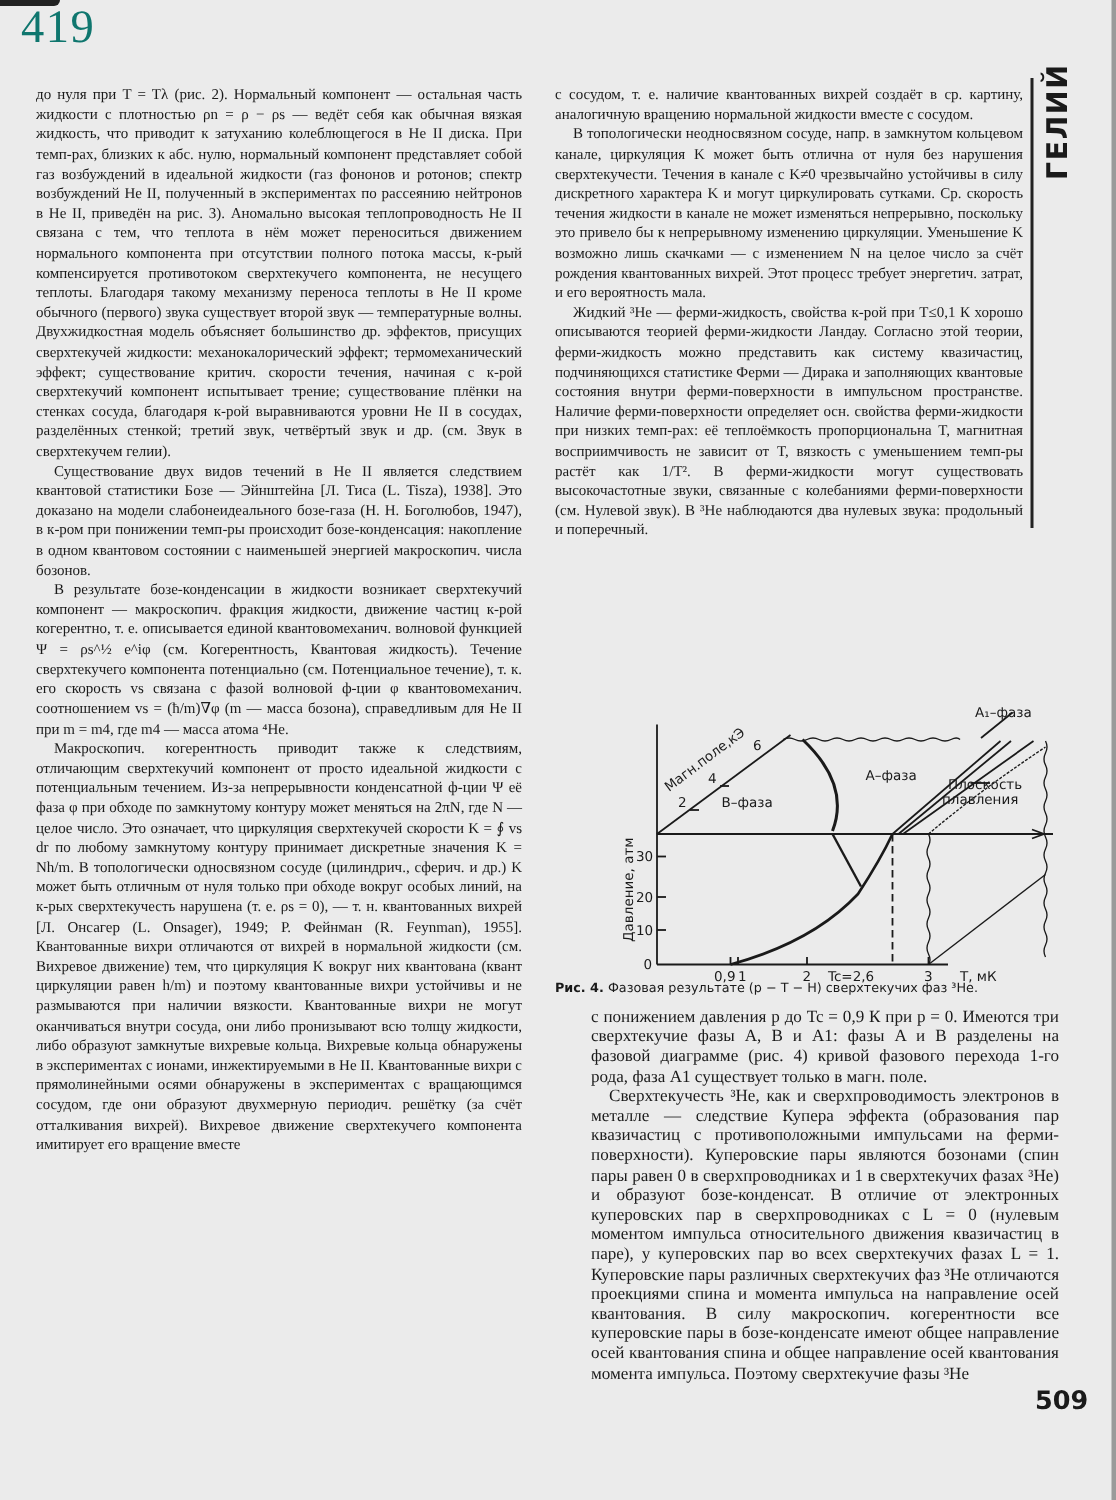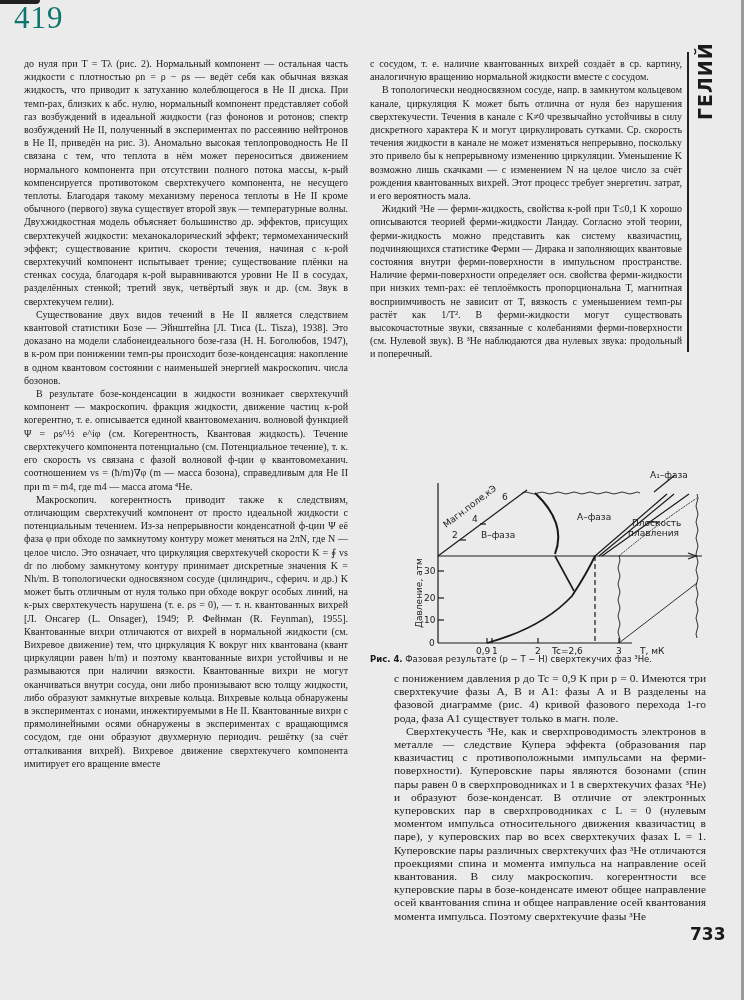--- a/index.html
+++ b/index.html
@@ -161,13 +161,13 @@
 <div class="figure-caption">
   <b>Рис. 4.</b>
   <span>Фазовая результате (p − T − H) сверхтекучих фаз ³Не.</span>
 </div>
 
 <div class="col-right-lower">
   <p>с понижением давления p до Tc = 0,9 К при p = 0. Имеются три сверхтекучие фазы A, B и A1: фазы A и B разделены на фазовой диаграмме (рис. 4) кривой фазового перехода 1-го рода, фаза A1 существует только в магн. поле.</p>
   <p class="indent">Сверхтекучесть ³Не, как и сверхпроводимость электронов в металле — следствие Купера эффекта (образования пар квазичастиц с противоположными импульсами на ферми-поверхности). Куперовские пары являются бозонами (спин пары равен 0 в сверхпроводниках и 1 в сверхтекучих фазах ³Не) и образуют бозе-конденсат. В отличие от электронных куперовских пар в сверхпроводниках с L = 0 (нулевым моментом импульса относительного движения квазичастиц в паре), у куперовских пар во всех сверхтекучих фазах L = 1. Куперовские пары различных сверхтекучих фаз ³Не отличаются проекциями спина и момента импульса на направление осей квантования. В силу макроскопич. когерентности все куперовские пары в бозе-конденсате имеют общее направление осей квантования спина и общее направление осей квантования момента импульса. Поэтому сверхтекучие фазы ³Не</p>
 </div>
 
-<div class="page-number-bottom">733</div>
+<div class="page-number-bottom">509</div>
 
 </body></html>

